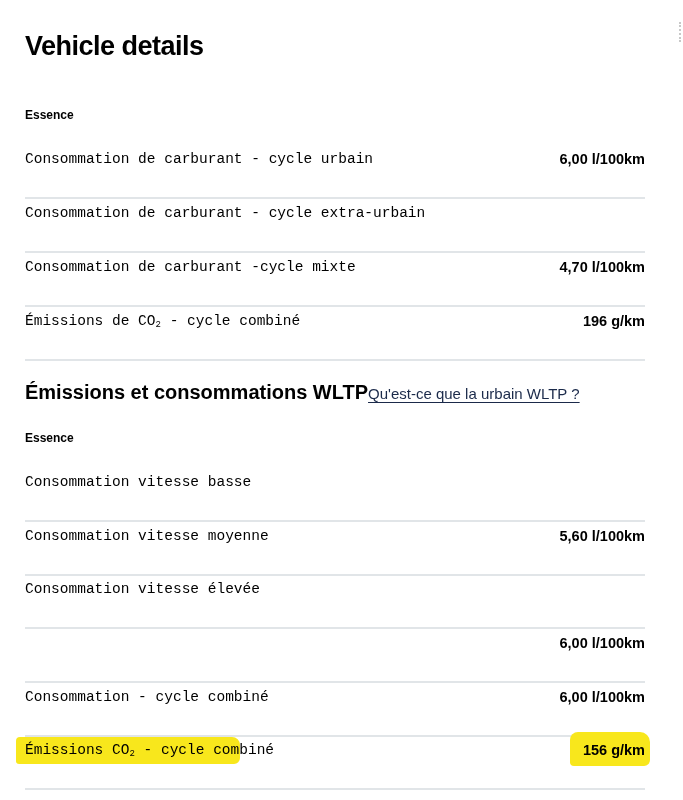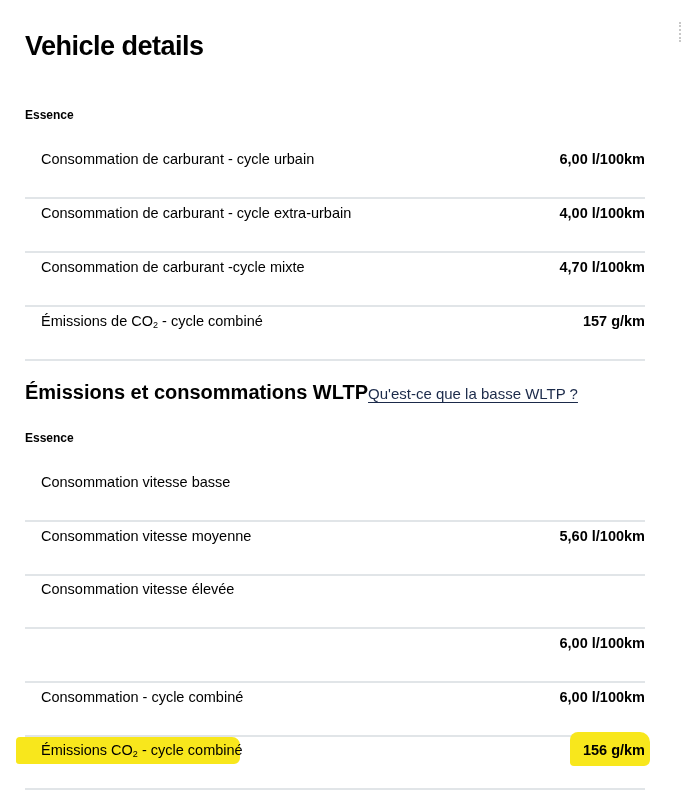--- a/index.html
+++ b/index.html
@@ -15,21 +15,21 @@
   }
   .fuel {
     position: absolute; left: 0; margin: 0;
     font-size: 12px; font-weight: bold; line-height: 18px;
   }
   .row {
     position: absolute; left: 0; width: 620px; height: 54px;
     border-bottom: 2px solid #e1e5e8; box-sizing: border-box;
   }
   .row .lbl {
-    position: absolute; left: 16px; top: 0; line-height: 28px; font-size: 14.5px;
+    position: absolute; left: 0; top: 0; line-height: 28px; font-size: 14.5px; font-family: Liberation Mono, monospace;
   }
   .row .val {
     position: absolute; right: 0; top: 0; line-height: 28px; font-size: 14.5px; font-weight: bold;
   }
   .sub { font-size: 9px; vertical-align: -2px; }
   .h2 {
     position: absolute; left: 0; top: 378px; margin: 0; white-space: nowrap;
     font-size: 20px; font-weight: bold; line-height: 28px;
   }
   .h2 a {
@@ -59,32 +59,31 @@
   <h1 class="title">Vehicle details</h1>
 
   <div class="fuel" style="top:106px">Essence</div>
 
   <div class="row" style="top:145px">
     <span class="lbl">Consommation de carburant - cycle urbain</span>
     <span class="val">6,00 l/100km</span>
   </div>
   <div class="row" style="top:199px">
     <span class="lbl">Consommation de carburant - cycle extra-urbain</span>
-    <span class="val">4,00 l/100km</span>
   </div>
   <div class="row" style="top:253px">
     <span class="lbl">Consommation de carburant -cycle mixte</span>
     <span class="val">4,70 l/100km</span>
   </div>
   <div class="row" style="top:307px">
     <span class="lbl"><span>Émissions de CO</span><span class="sub">2</span><span> - cycle combiné</span></span>
-    <span class="val">157 g/km</span>
+    <span class="val">196 g/km</span>
   </div>
 
-  <h2 class="h2"><span>Émissions et consommations WLTP</span><a href="#">Qu'est-ce que la basse WLTP ?</a></h2>
+  <h2 class="h2"><span>Émissions et consommations WLTP</span><a href="#">Qu'est-ce que la urbain WLTP ?</a></h2>
 
   <div class="fuel" style="top:429px">Essence</div>
 
   <div class="row" style="top:468px">
     <span class="lbl">Consommation vitesse basse</span>
   </div>
   <div class="row" style="top:522px">
     <span class="lbl">Consommation vitesse moyenne</span>
     <span class="val">5,60 l/100km</span>
   </div>

